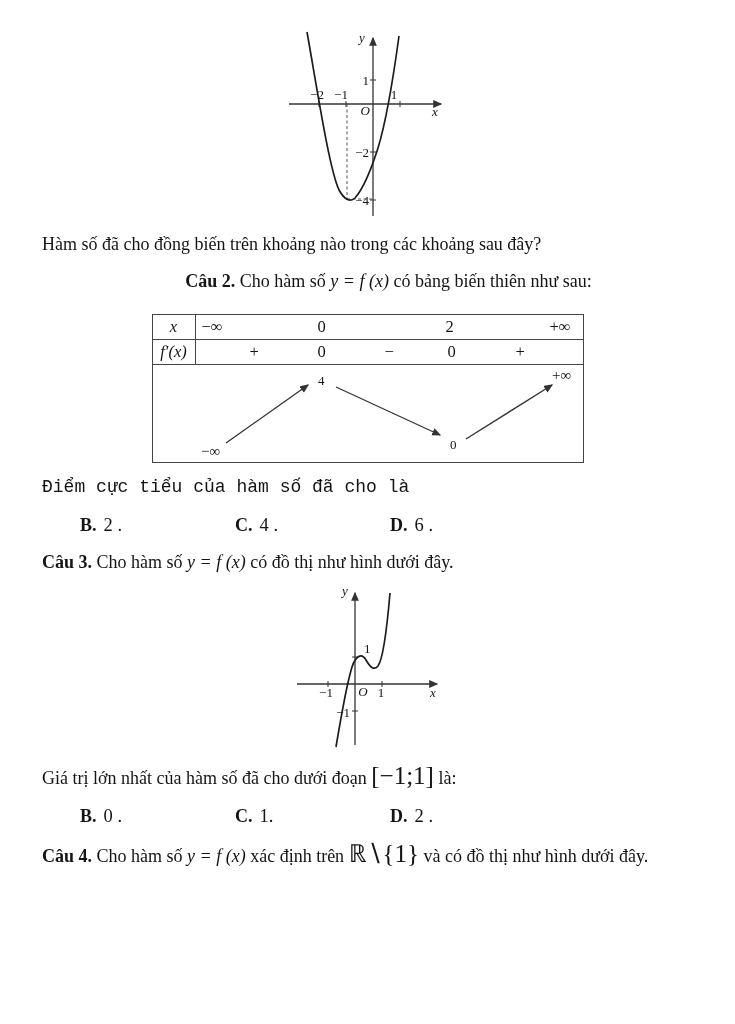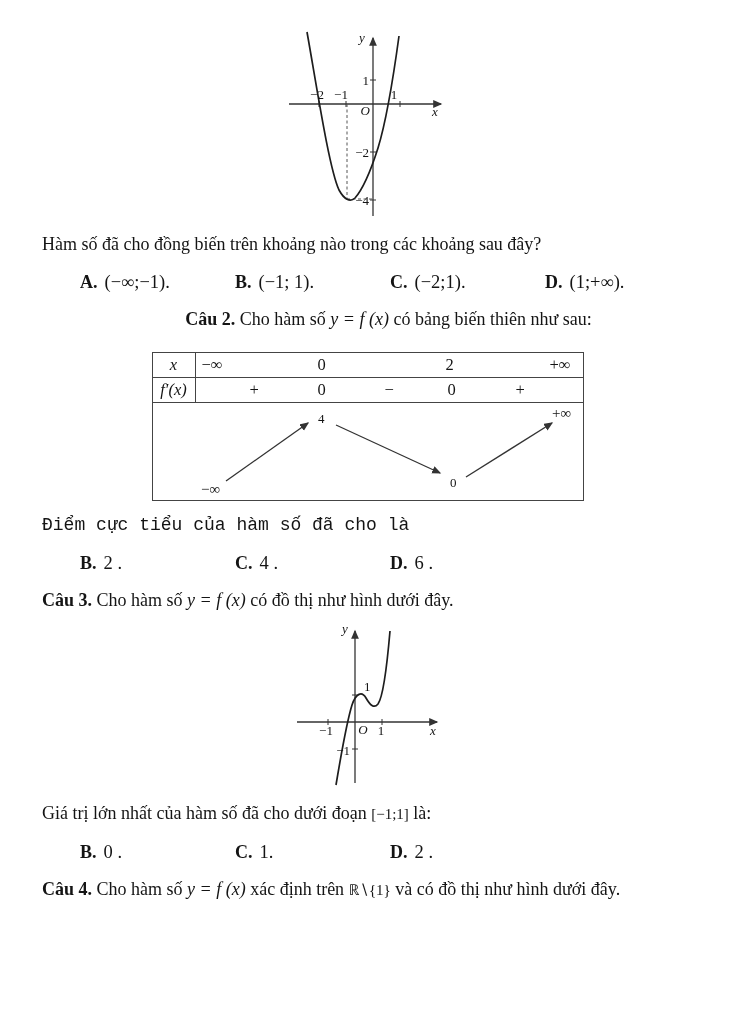--- a/index.html
+++ b/index.html
@@ -13,21 +13,21 @@
   p.line{margin:12px 0 0 42px;font-size:18px;line-height:25px;}
   .q1q{margin-top:16px;}
   .q2h{margin-top:21px;text-align:center;}
   .q2q{margin-top:26px;font-family:Liberation Mono, monospace;}
   .q3h{margin-top:18px;}
   .q3q{margin-top:20px;}
   .q4h{margin-top:18px;}
   .bold{font-weight:bold;}
   .math{font-style:italic;}
   .math-up{font-style:normal;}
-  .bigmath{font-size:15px;}
+  .bigmath{font-size:25px;}
   .opts{display:flex;margin-top:12px;padding-left:80px;font-size:18px;line-height:26px;}
   .opt{width:155px;flex:none;white-space:nowrap;}
   .opt:last-child{width:auto;}
   .opt-label{font-weight:bold;margin-right:7px;}
   .opt-val{font-size:18.5px;}
   
   .bbt{width:430px;margin:20px auto 0;border:1.3px solid #444;position:relative;font-size:16.5px;}
   .bbt-row{position:relative;height:24px;border-bottom:1.2px solid #444;}
   .bbt-row.f{height:97px;border-bottom:none;}
   .bbt-label{position:absolute;left:0;top:0;bottom:0;width:42px;border-right:1.2px solid #444;
@@ -77,26 +77,20 @@
       <text x="34" y="71" text-anchor="middle">−2</text>
       <text x="58" y="71" text-anchor="middle">−1</text>
       <text x="111" y="71" text-anchor="middle">1</text>
       <text x="86" y="57" text-anchor="end">1</text>
       <text x="86" y="129" text-anchor="end">−2</text>
       <text x="86" y="177" text-anchor="end">−4</text>
     </svg>
   </figure>
 
   <p class="line q1q">Hàm số đã cho đồng biến trên khoảng nào trong các khoảng sau đây?</p>
-  <div class="opts">
-    <span class="opt"><span class="opt-label">A.</span><span class="opt-val">(−∞;−1).</span></span>
-    <span class="opt"><span class="opt-label">B.</span><span class="opt-val">(−1; 1).</span></span>
-    <span class="opt"><span class="opt-label">C.</span><span class="opt-val">(−2;1).</span></span>
-    <span class="opt"><span class="opt-label">D.</span><span class="opt-val">(1;+∞).</span></span>
-  </div>
 
   <p class="line q2h"><span class="bold">Câu 2.</span><span> Cho hàm số </span><span class="math">y = f (x)</span><span> có bảng biến thiên như sau:</span><span class="math-up"></span><span></span></p>
 
   <div class="bbt">
     <div class="bbt-row">
       <div class="bbt-label">x</div>
       <div class="bbt-content">
         <span class="v inf" style="left:6px">−∞</span>
         <span class="v" style="left:122px">0</span>
         <span class="v" style="left:250px">2</span>

